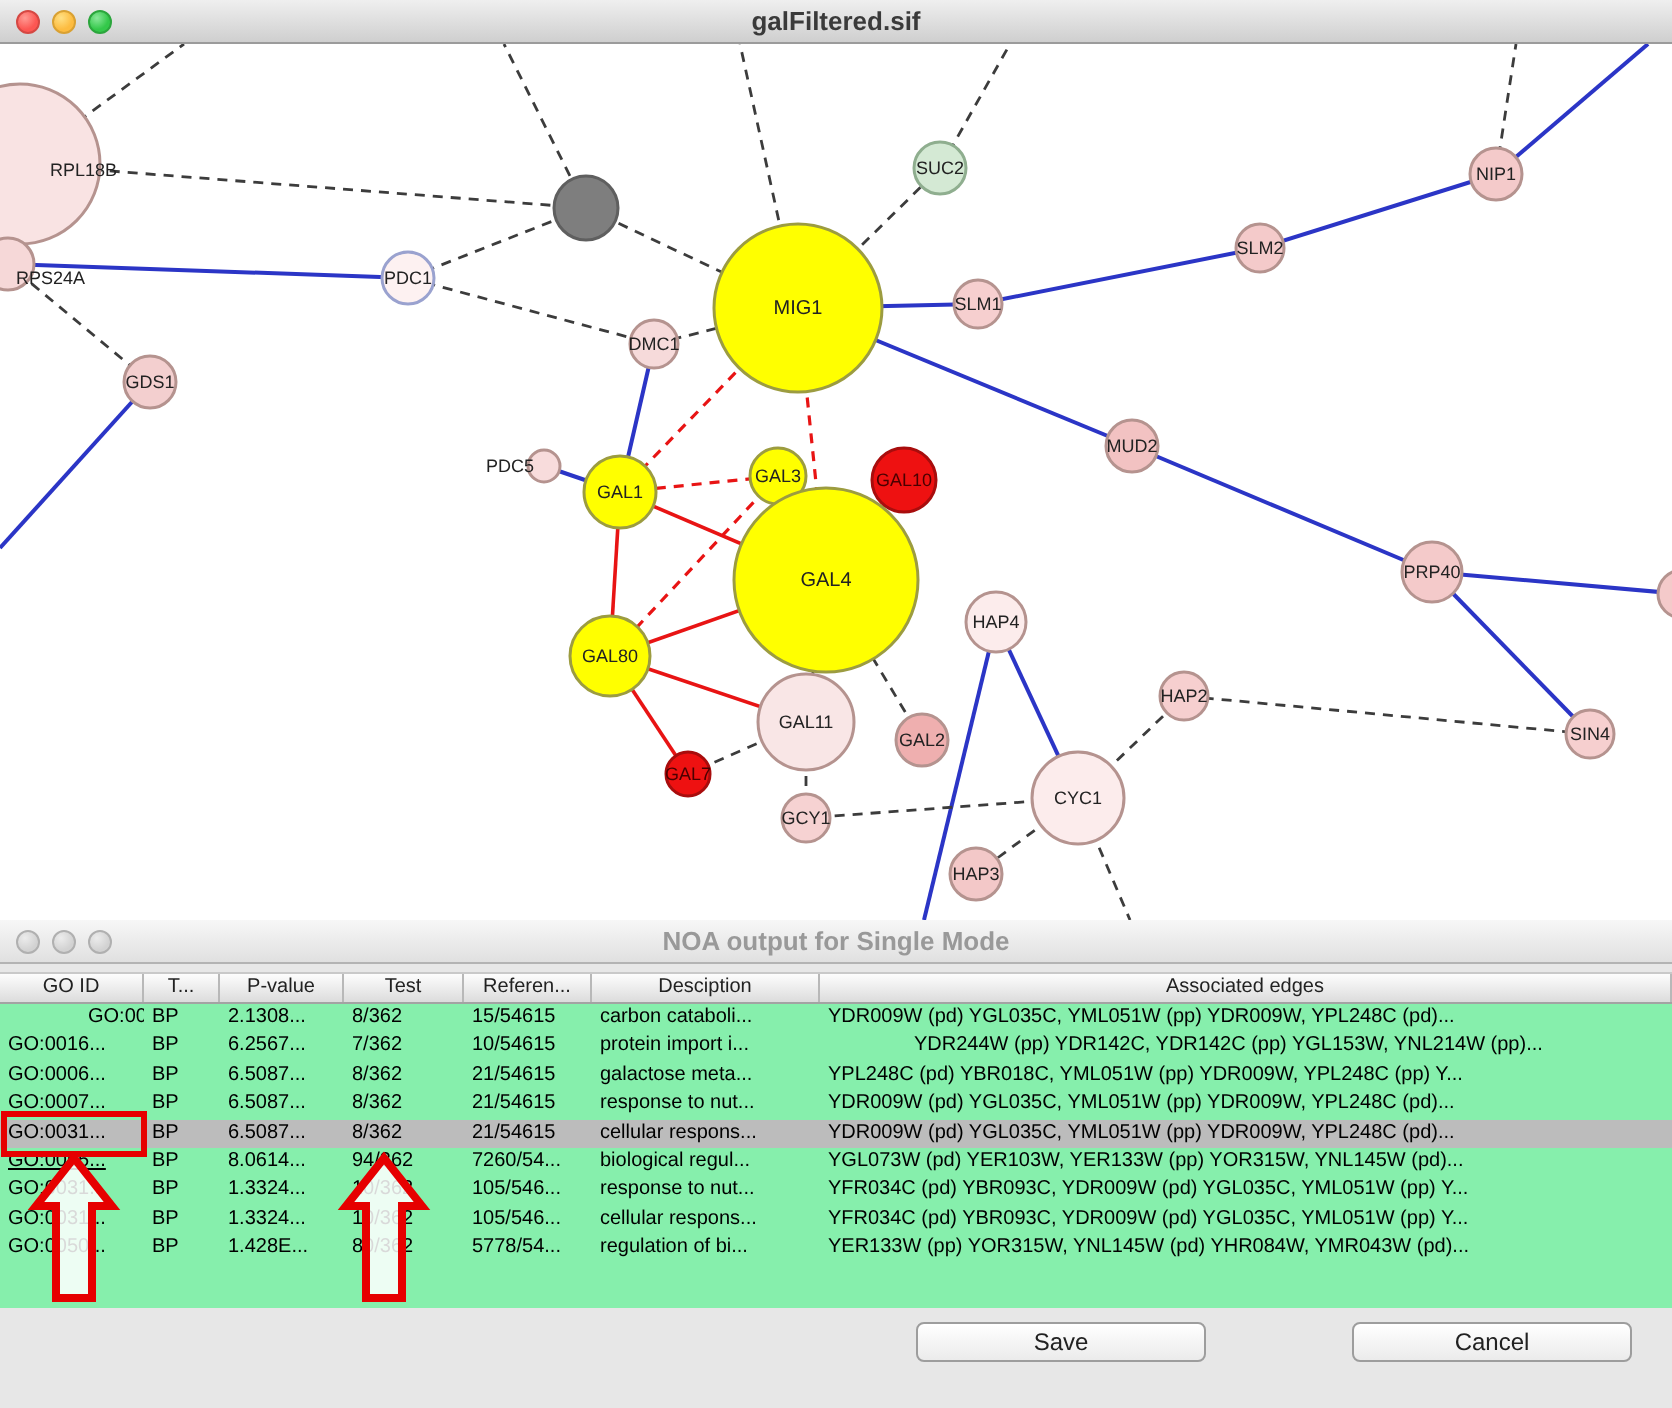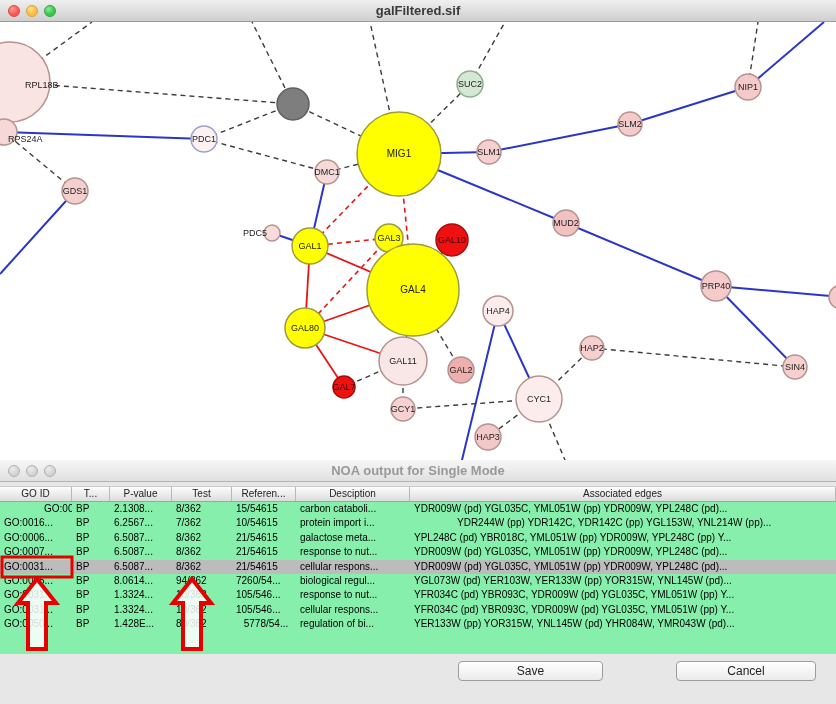--- a/index.html
+++ b/index.html
@@ -231,21 +231,21 @@
           <div class="tr selected">
             <div class="td" style="width: 72px;">GO:0031...</div>
             <div class="td" style="width: 38px;">BP</div>
             <div class="td" style="width: 62px;">6.5087...</div>
             <div class="td" style="width: 60px;">8/362</div>
             <div class="td" style="width: 64px;">21/54615</div>
             <div class="td" style="width: 114px;">cellular respons...</div>
             <div class="td" style="width: 426px;">YDR009W (pd) YGL035C, YML051W (pp) YDR009W, YPL248C (pd)...</div>
           </div>
           <div class="tr">
-            <div class="td" style="width: 72px;">GO:0065...</div>
+            <div class="td" style="width: 72px; text-decoration: underline;">GO:0065...</div>
             <div class="td" style="width: 38px;">BP</div>
             <div class="td" style="width: 62px;">8.0614...</div>
             <div class="td" style="width: 60px;">94/362</div>
             <div class="td" style="width: 64px;">7260/54...</div>
             <div class="td" style="width: 114px;">biological regul...</div>
             <div class="td" style="width: 426px;">YGL073W (pd) YER103W, YER133W (pp) YOR315W, YNL145W (pd)...</div>
           </div>
           <div class="tr">
             <div class="td" style="width: 72px;">GO:0031...</div>
             <div class="td" style="width: 38px;">BP</div>
@@ -262,21 +262,21 @@
             <div class="td" style="width: 60px;">10/362</div>
             <div class="td" style="width: 64px;">105/546...</div>
             <div class="td" style="width: 114px;">cellular respons...</div>
             <div class="td" style="width: 426px;">YFR034C (pd) YBR093C, YDR009W (pd) YGL035C, YML051W (pp) Y...</div>
           </div>
           <div class="tr">
             <div class="td" style="width: 72px;">GO:0050...</div>
             <div class="td" style="width: 38px;">BP</div>
             <div class="td" style="width: 62px;">1.428E...</div>
             <div class="td" style="width: 60px;">80/362</div>
-            <div class="td" style="width: 64px; text-align: center;">5778/54...</div>
+            <div class="td" style="width: 64px;">5778/54...</div>
             <div class="td" style="width: 114px;">regulation of bi...</div>
             <div class="td" style="width: 426px;">YER133W (pp) YOR315W, YNL145W (pd) YHR084W, YMR043W (pd)...</div>
           </div>
         </div>
     </div>
 
     <button class="mac-btn save">Save</button>
     <button class="mac-btn cancel">Cancel</button>
   </section>
 

